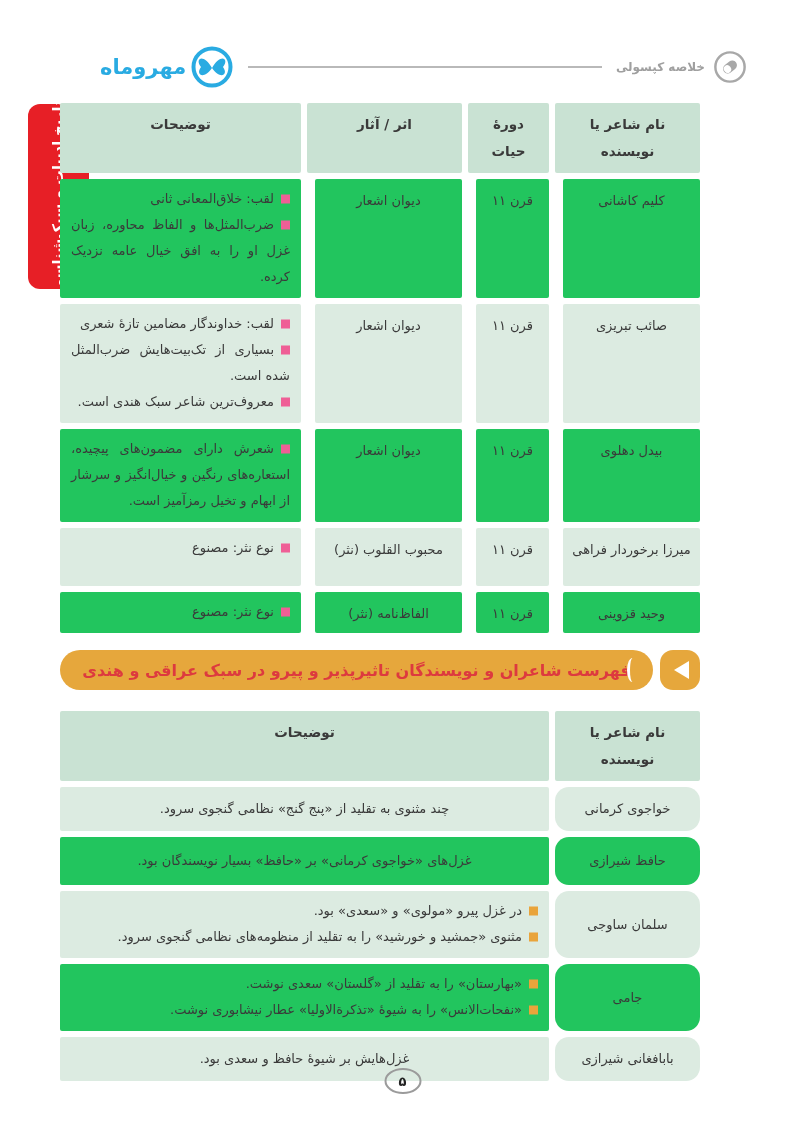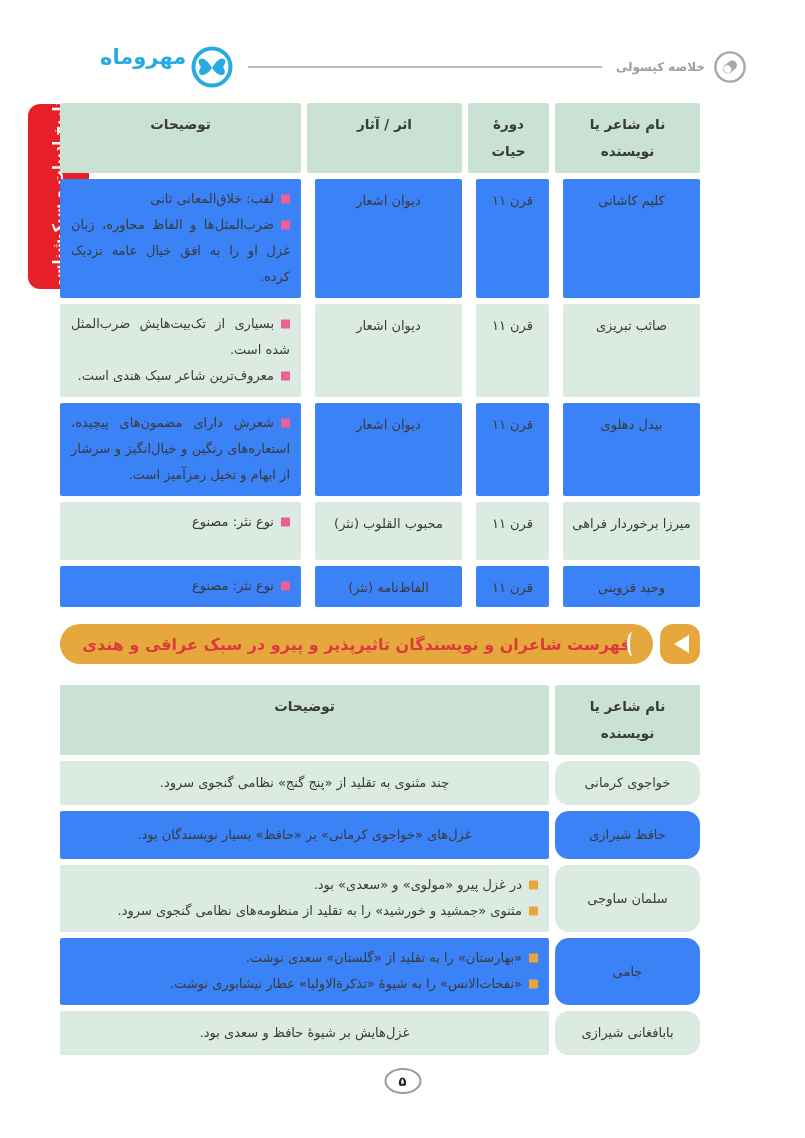--- a/index.html
+++ b/index.html
@@ -6,41 +6,41 @@
   html,body { background:#ffffff; }
   body { font-family:"DejaVu Sans", sans-serif; color:#3a3a3a; }
   .page { position:relative; width:805px; height:1138px; background:#ffffff; overflow:hidden; direction:rtl; }
 
   
   .header { position:absolute; top:42px; left:100px; right:58px; height:50px;
             display:flex; align-items:center; gap:8px; }
   .cap-circle { width:34px; height:34px; flex:0 0 auto; }
   .hdr-label { color:#9f9f9f; font-weight:bold; font-size:12px; white-space:nowrap; padding-left:6px; }
   .hdr-line { flex:1; height:2px; background:#b9b9b9; }
-  .logo { display:flex; align-items:flex-start; gap:4px; margin-right:6px; }
+  .logo { display:flex; align-items:center; gap:4px; margin-right:6px; }
   .logo svg { width:44px; height:44px; }
   .logo-text { color:#29abe2; font-weight:bold; font-size:21px; }
 
   
   .side-tab { position:absolute; left:28px; top:104px; width:61px; height:185px;
               background:#e71f26; border-radius:12px; display:flex; align-items:center; justify-content:center; }
   .side-tab span { transform:rotate(-90deg); white-space:nowrap; color:#ffffff;
                    font-weight:bold; font-size:14.5px; letter-spacing:0.5px; }
 
   
   .content { position:absolute; top:103px; left:60px; width:640px; }
 
   .grid { display:grid; gap:6px; direction:rtl; }
   .t1 { grid-template-columns:145px 81px 155px 1fr; }
   .t2 { grid-template-columns:145px 1fr; margin-top:21px; }
   .row { display:contents; }
   .cell { font-size:13px; line-height:2; }
   .hcell { background:#c9e2d3; font-weight:bold; text-align:center; padding:8px 6px;
            border-radius:2px; font-size:13.5px; }
-  .r-light > .cell { background:#3b82f6; }
+  .r-light > .cell { background:#22c55e; }
   .r-mid   > .cell { background:#dcebe1; }
   .cell { border-radius:2px; }
   .cname, .cera, .cwork { text-align:center; padding:9px 4px 6px;margin-left:8px; }
   .cnotes { padding:7px 11px 8px; }
   .note { text-align:justify; text-align-last:right; }
   .sq { display:inline-block; width:9px; height:9px; margin-left:7px; transform:translateY(0.5px); }
   .sq.pink { background:#ef5f96; }
   .sq.orange { background:#e9a43b; }
   .vcenter { display:flex; align-items:center; justify-content:center; text-align:center;border-radius:14px; }
   .ccenter { display:flex; align-items:center; justify-content:center; text-align:center; padding:8px 20px; }
@@ -110,20 +110,21 @@
           <div class="note"><span class="sq pink"></span><span>لقب: خلاق‌المعانی ثانی</span></div>
           <div class="note"><span class="sq pink"></span><span>ضرب‌المثل‌ها و الفاظ محاوره، زبان غزل او را به افق خیال عامه نزدیک کرده.</span></div>
         </div>
       </div>
 
       <div class="row r-mid">
         <div class="cell cname">صائب تبریزی</div>
         <div class="cell cera">قرن ۱۱</div>
         <div class="cell cwork">دیوان اشعار</div>
         <div class="cell cnotes">
+          <div class="note"><span class="sq pink"></span><span>لقب: خداوندگار مضامین تازهٔ شعری</span></div>
           <div class="note"><span class="sq pink"></span><span>بسیاری از تک‌بیت‌هایش ضرب‌المثل شده است.</span></div>
           <div class="note"><span class="sq pink"></span><span>معروف‌ترین شاعر سبک هندی است.</span></div>
         </div>
       </div>
 
       <div class="row r-light">
         <div class="cell cname">بیدل دهلوی</div>
         <div class="cell cera">قرن ۱۱</div>
         <div class="cell cwork">دیوان اشعار</div>
         <div class="cell cnotes">

